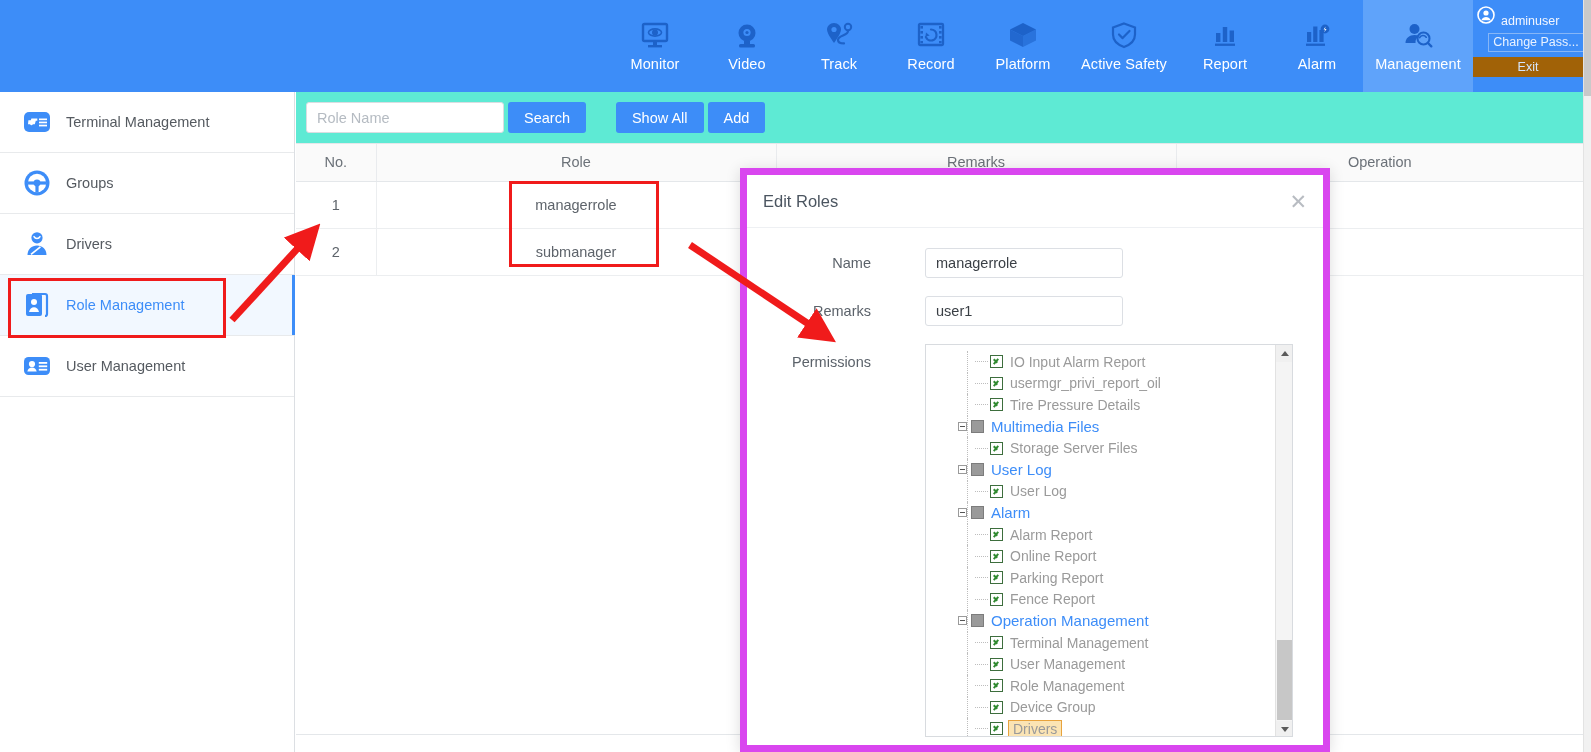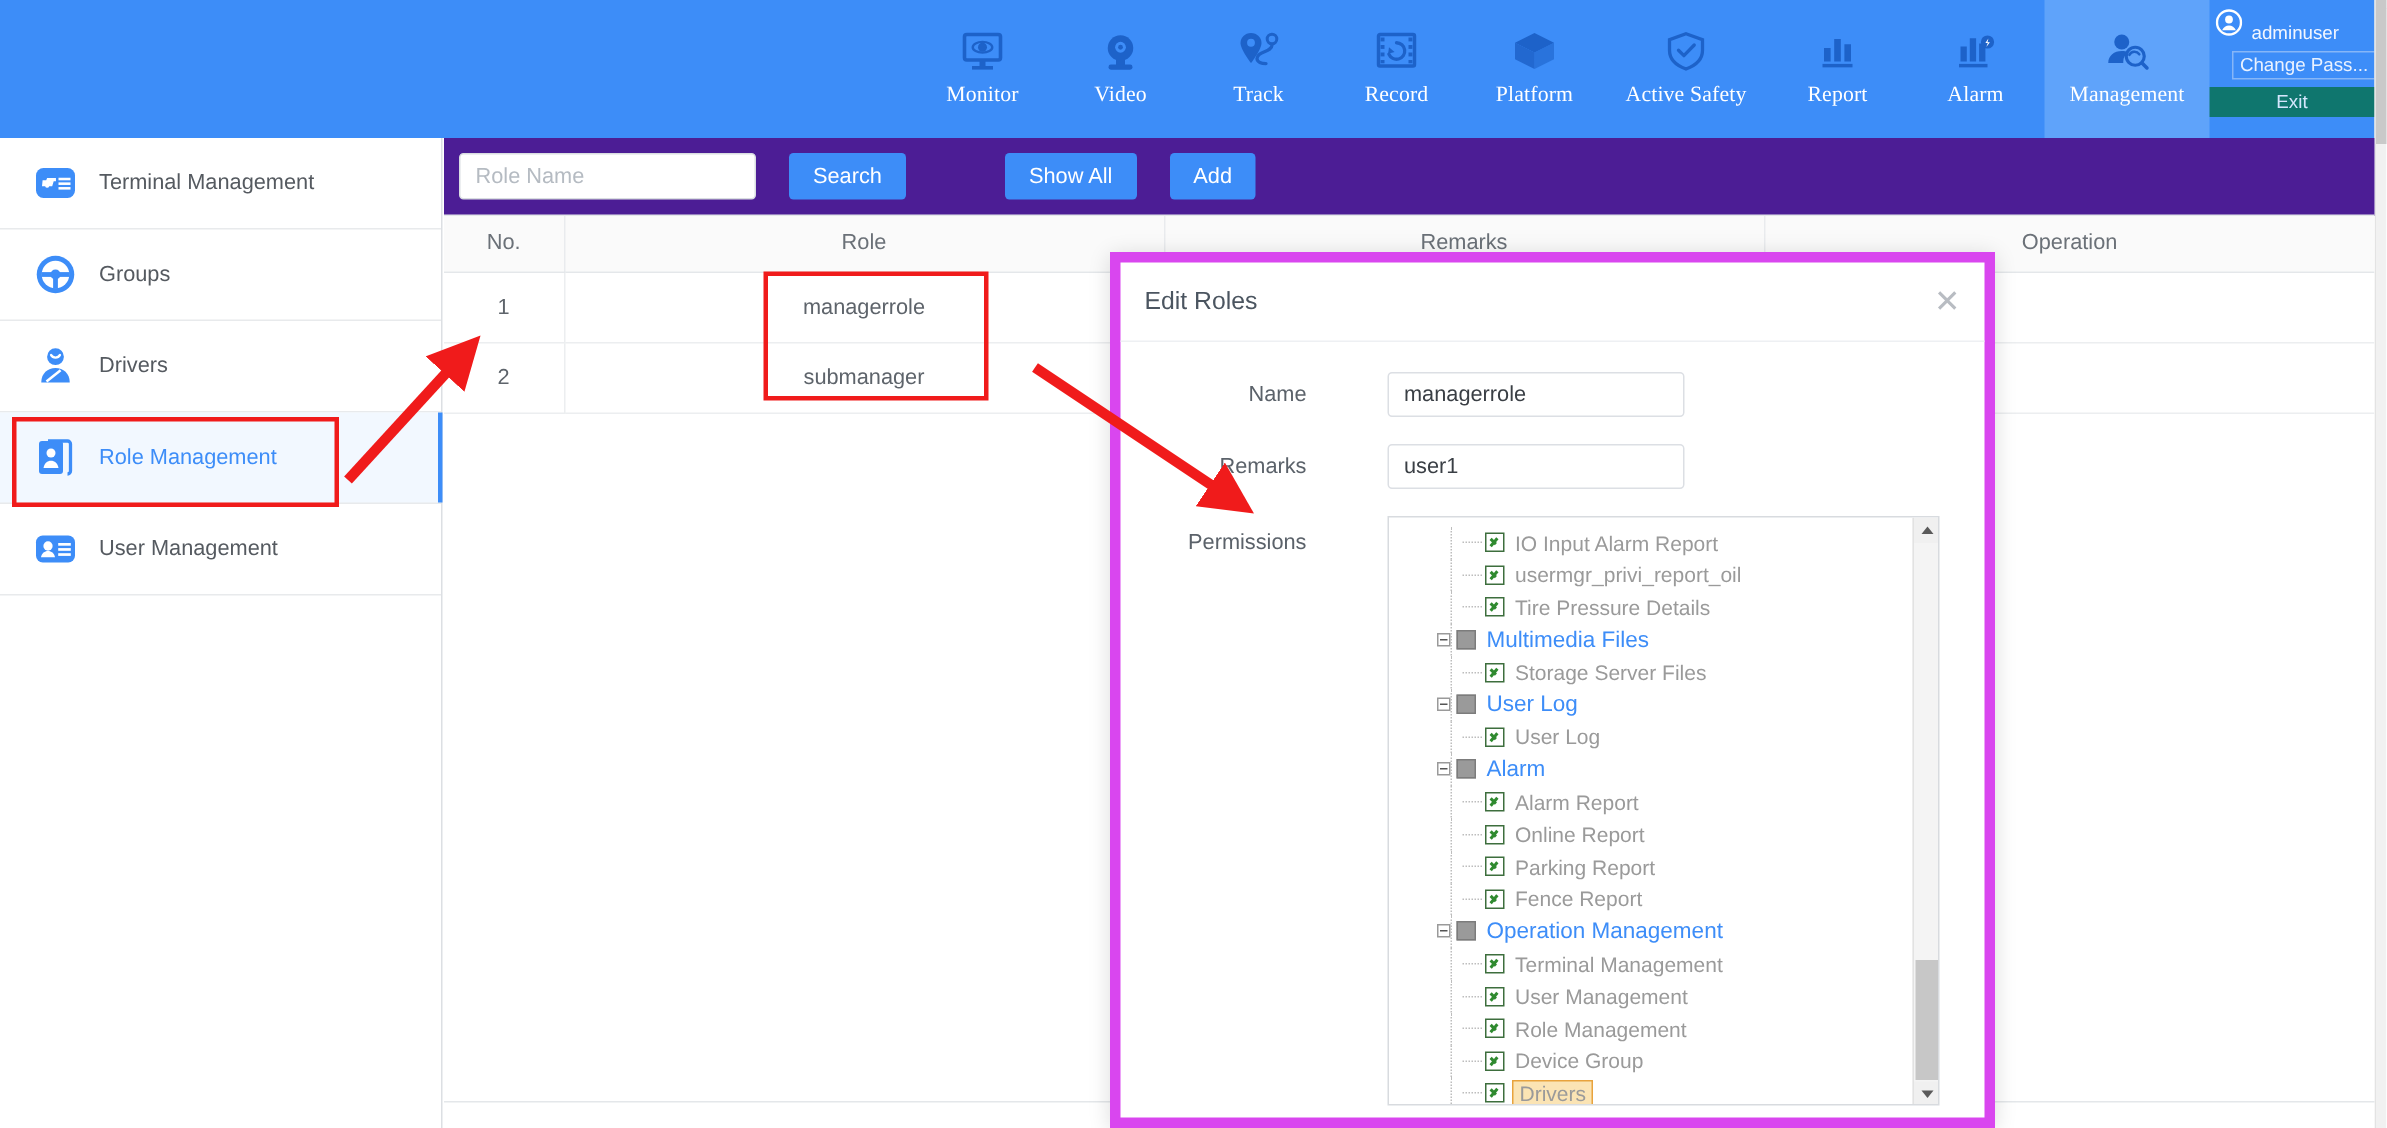--- a/index.html
+++ b/index.html
@@ -10,21 +10,21 @@
     background: #ffffff;
   }
   #app { position: relative; width: 1591px; height: 752px; background:#fff; }
 
   
   .topbar {
     position: absolute; left: 0; top: 0; width: 1583px; height: 92px;
     background: #3d8df8;
     display: flex; align-items: stretch; justify-content: flex-end;
   }
-  .nav-items { display: flex; align-items: stretch; height: 92px; font-family: Liberation Serif, serif; }
+  .nav-items { display: flex; align-items: stretch; height: 92px; }
   .nav-item {
     width: 92px; height: 92px;
     display: flex; flex-direction: column; align-items: center; justify-content: center;
     color: #fff; cursor: pointer; gap: 5px;
     position: relative;
   }
   .nav-item.active { background: #5fa3fa; }
   .nav-item .nav-label { font-size: 14.5px; color:#fff; white-space: nowrap; letter-spacing: .1px;}
   .nav-item.wide { width: 110px; }
   .nav-ico { width: 32px; height: 30px; display:block; }
@@ -36,21 +36,21 @@
     padding-top: 6px; gap: 5px;
   }
   .user-row { display: flex; align-items: flex-end; gap: 6px; width: 100%; padding-left: 4px;}
   .user-name { font-size: 12.5px; color: #f2f6ff; }
   .btn-changepass {
     width: 96px; height: 19px; border: 1px solid #86b6f7; background: transparent;
     color: #eaf2ff; font-size: 12.5px; font-family: "Liberation Sans", sans-serif;
     line-height: 17px; text-align: center; cursor: pointer; overflow: hidden; white-space: nowrap; margin-left: 16px;
   }
   .btn-exit {
-    width: 118px; height: 20px; border: none; background: #0f766e;
+    width: 118px; height: 20px; border: none; background: #a16207;
     color: #d5e6fd; font-size: 12.5px; font-family: "Liberation Sans", sans-serif;
     text-align: center; cursor: pointer;
   }
 
   
   .page-scroll {
     position: absolute; right: 0; top: 0; width: 8px; height: 752px;
     background: #f1f1f1; border-left: 1px solid #e3e3e3;
   }
   .page-scroll .thumb {
@@ -79,22 +79,22 @@
     content:""; position:absolute; right:-1px; top:0; width:3px; height:100%; background:#3d8df8;
   }
   .side-ico { width: 30px; height: 30px; display: flex; align-items: center; justify-content: center; }
 
   
   .content {
     position: absolute; left: 296px; top: 92px; width: 1287px; height: 660px;
     background: #fff;
   }
   .toolbar {
-    height: 52px; display: flex; align-items: center; gap: 22px; padding-left: 10px;
-    border-bottom: 1px solid #e4e7ea; background:#4c1d95;
+    height: 52px; display: flex; align-items: center; gap: 4px; padding-left: 10px;
+    border-bottom: 1px solid #e4e7ea; background:#5eead4;
   }
   .role-input {
     width: 198px; height: 31px; border: 1px solid #d9dde1; border-radius: 3px;
     padding: 0 10px; font-size: 14.5px; color: #333; outline: none;
     font-family: "Liberation Sans", sans-serif;
   }
   .role-input::placeholder { color: #b5bbc2; }
   .btn-blue {
     height: 31px; border: none; border-radius: 3px; background: #3d8df8; color: #fff;
     font-size: 14.5px; padding: 0 16px; cursor: pointer;

